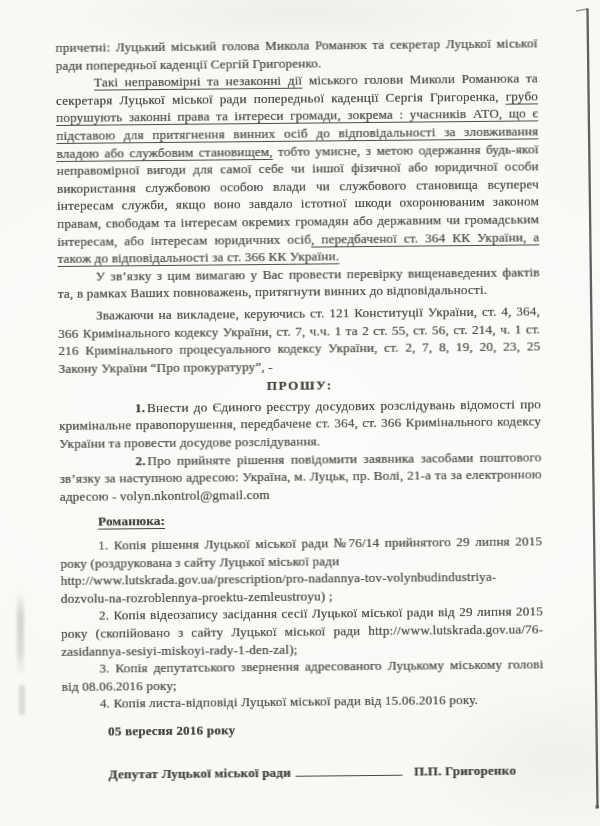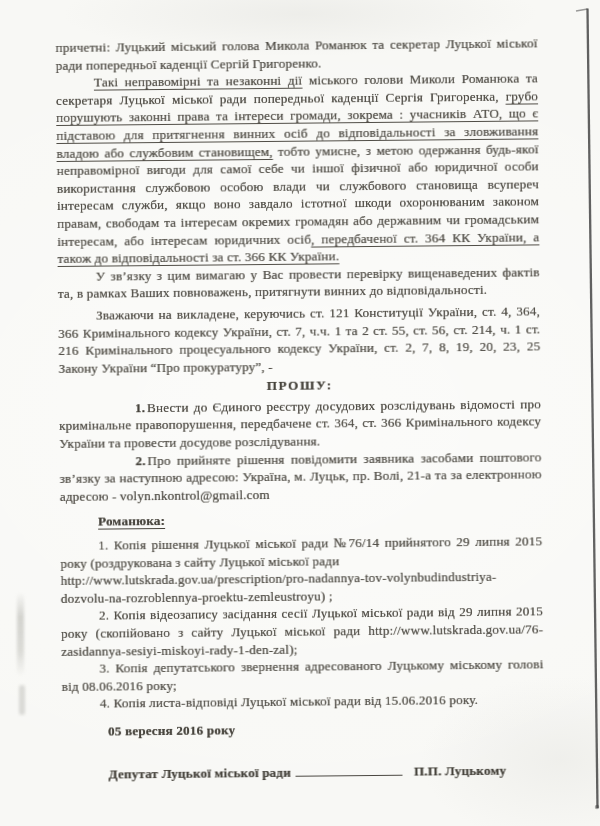--- a/index.html
+++ b/index.html
@@ -106,21 +106,21 @@
 
     <div class="gap-e"></div>
 
     <p class="date-line">05 вересня 2016 року</p>
 
     <div class="gap-f"></div>
 
     <div class="sig-row">
       <span class="b">Депутат Луцької міської ради</span>
       <span class="sig-line"></span>
-      <span class="b sig-name">П.П. Луцькому</span>
+      <span class="b sig-name">П.П. Григоренко</span>
     </div>
 
   </div>
 
   <div class="artifact-layer">
     <svg width="600" height="826" viewBox="0 0 600 826">
       <path d="M587.5 9 L576 11" stroke="#4a4a4a" stroke-width="1.6" fill="none" opacity="0.55"></path>
       <path d="M587.5 8.5 L597.5 808" stroke="#3f3f3f" stroke-width="2.3" fill="none" opacity="0.82"></path>
       <circle cx="597" cy="807" r="2.2" fill="#3f3f3f" opacity="0.45"></circle>
     </svg>

